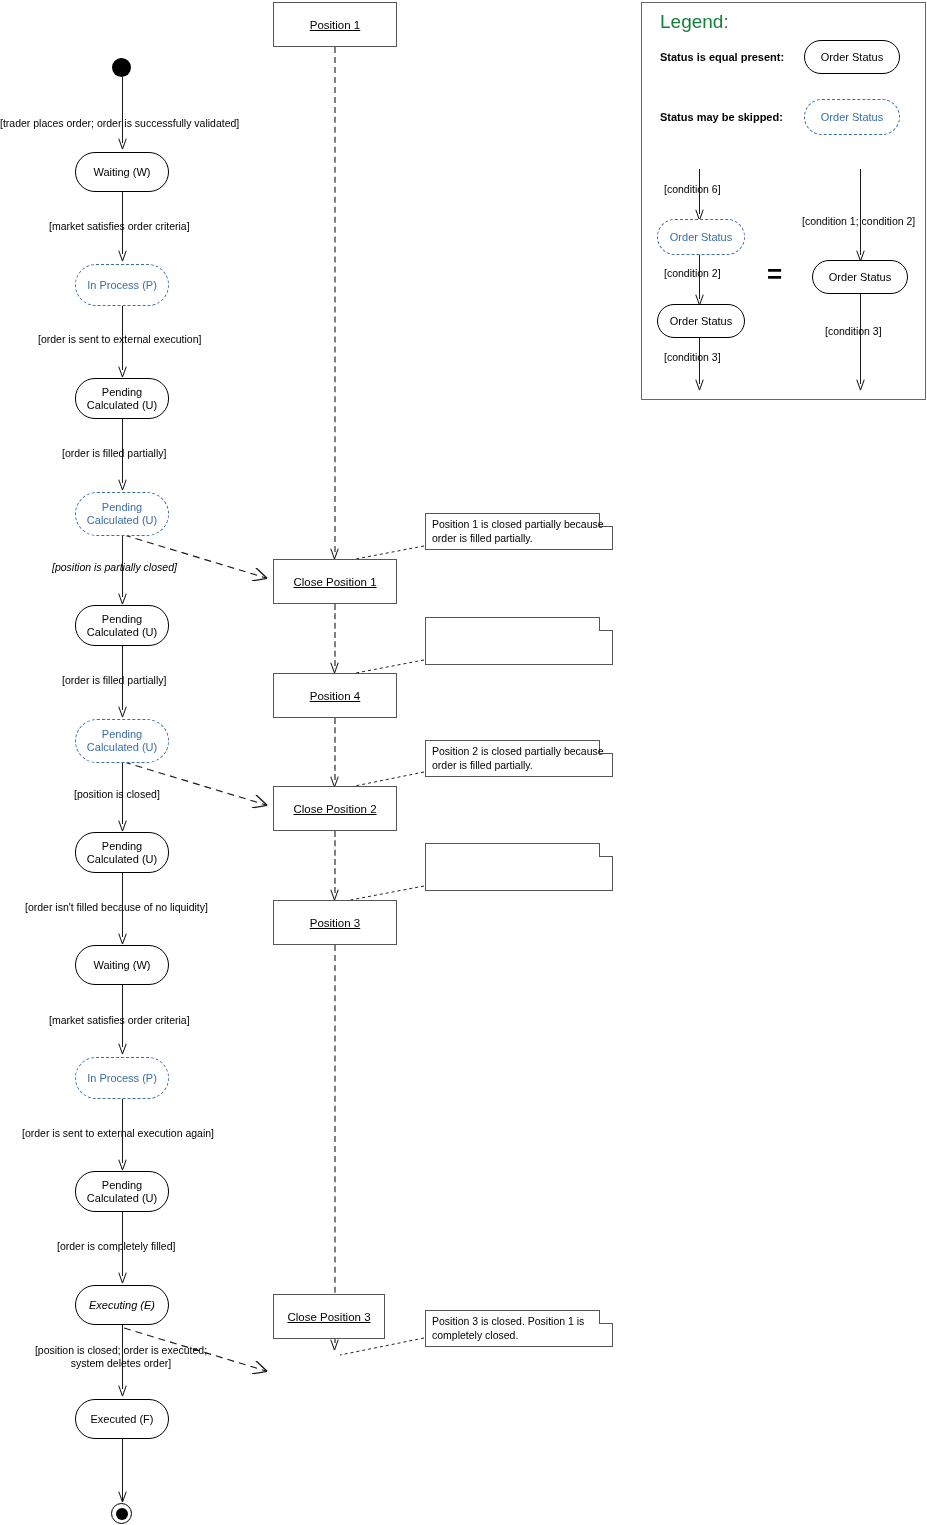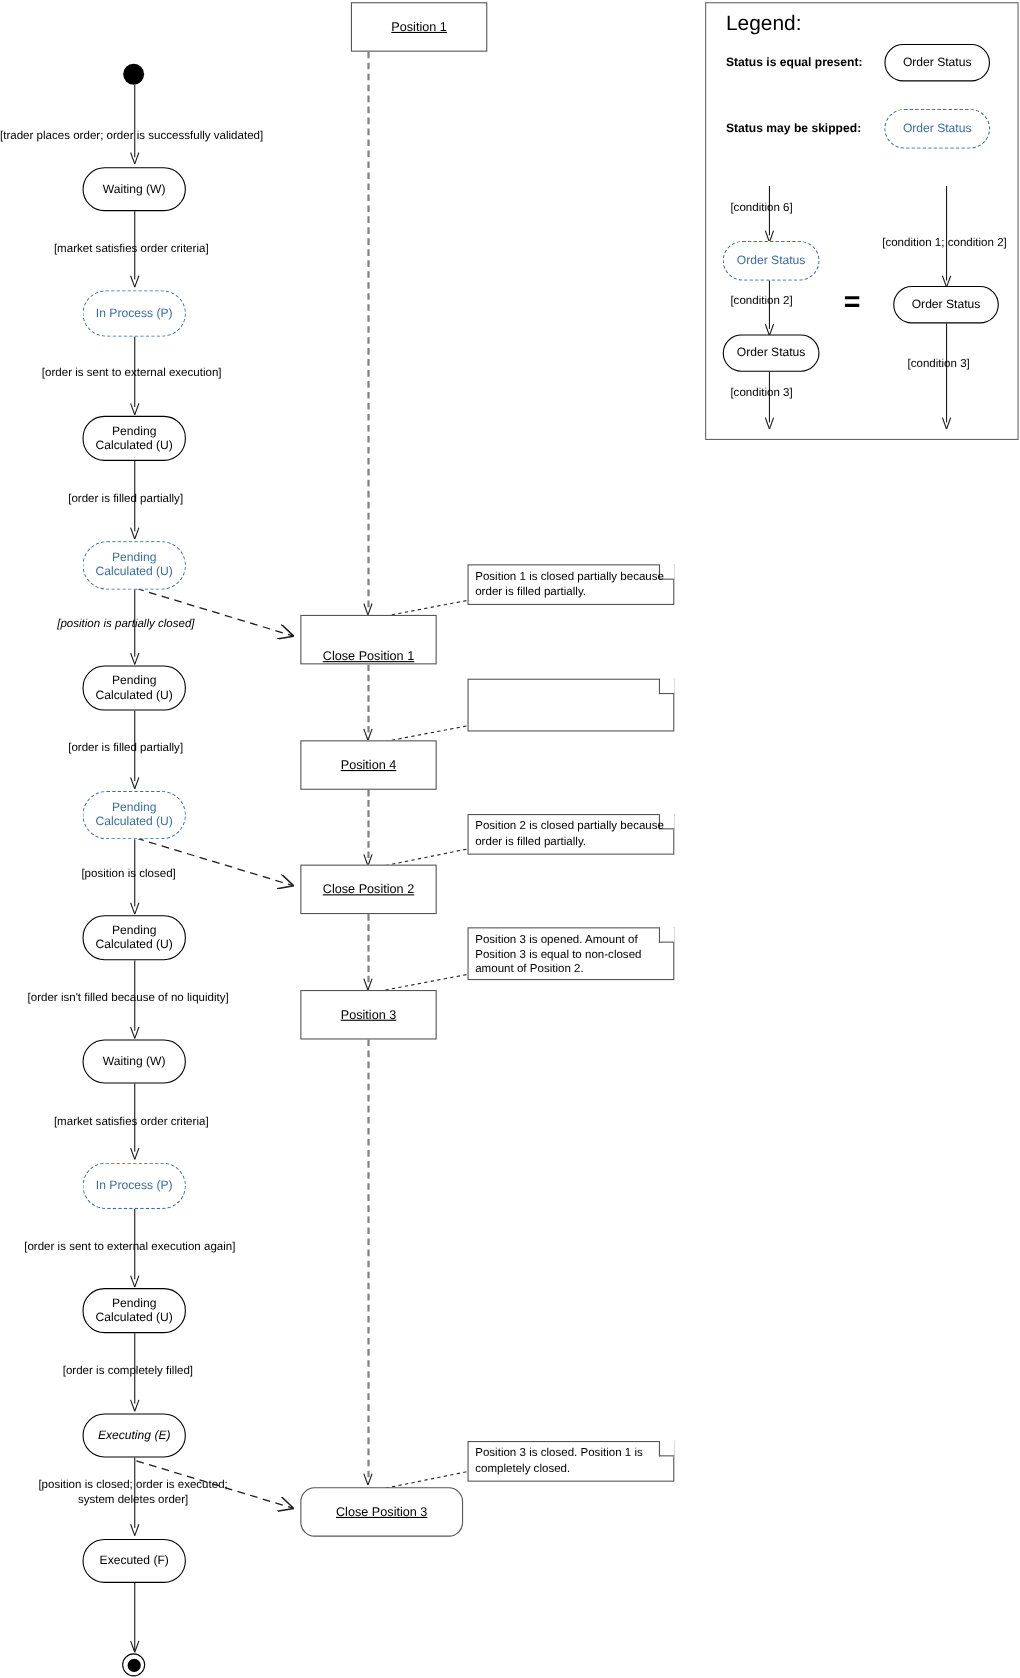--- a/index.html
+++ b/index.html
@@ -87,21 +87,21 @@
   .final-outer{position:absolute;width:21px;height:21px;border-radius:50%;border:1.6px solid #000;box-sizing:border-box;background:#fff;}
   .final-inner{position:absolute;width:12px;height:12px;border-radius:50%;background:#000;}
 
   
   #legend{
     position:absolute;
     box-sizing:border-box;
     border:1.4px solid #666;
     background:#fff;
   }
-  .legend-title{position:absolute;font-size:19px;color:#000000;}
+  .legend-title{position:absolute;font-size:19px;color:#15803d;}
   .legend-label{position:absolute;font-size:11px;font-weight:bold;color:#000;}
   .eqsign{position:absolute;font-size:26px;font-weight:bold;color:#000;line-height:1;}
 
   
   #overlay{position:absolute;left:0;top:0;width:927px;height:1525px;pointer-events:none;}
 </style>
 </head>
 <body>
 
 <div id="canvas">
@@ -232,53 +232,52 @@
   <div class="lifeline" style="left:334px;top:718px;height:62px;"></div>
   <div class="lifeline" style="left:334px;top:831px;height:62px;"></div>
   <div class="lifeline" style="left:334px;top:945px;height:398px;"></div>
 
   <div class="vhead" style="left:328.5px;top:548px;"></div>
   <div class="vhead" style="left:328.5px;top:662px;"></div>
   <div class="vhead" style="left:328.5px;top:776px;"></div>
   <div class="vhead" style="left:328.5px;top:889px;"></div>
   <div class="vhead" style="left:328.5px;top:1339px;"></div>
 
-  <div class="objbox" style="left:273px;top:2px;width:124px;height:45px;margin-left:46px;">
+  <div class="objbox" style="left:273px;top:2px;width:124px;height:45px;">
     <span>Position 1</span>
   </div>
-  <div class="objbox" style="left:273px;top:559px;width:124px;height:45px;align-items:flex-end;">
+  <div class="objbox" style="left:273px;top:559px;width:124px;height:45px;">
     <span>Close Position 1</span>
   </div>
   <div class="objbox" style="left:273px;top:673px;width:124px;height:45px;">
     <span>Position 4</span>
   </div>
   <div class="objbox" style="left:273px;top:786px;width:124px;height:45px;">
     <span>Close Position 2</span>
   </div>
   <div class="objbox" style="left:273px;top:900px;width:124px;height:45px;">
     <span>Position 3</span>
   </div>
-  <div class="objbox" style="left:273px;top:1352px;width:148px;height:45px;border-radius:13px;">
+  <div class="objbox" style="left:273px;top:1294px;width:112px;height:45px;">
     <span>Close Position 3</span>
   </div>
 
   <div class="note" style="left:425px;top:513px;width:188px;height:37px;">
     <div class="fold"></div>
     <div class="note-text">Position 1 is closed partially because order is filled partially.</div>
   </div>
   <div class="note" style="left:425px;top:617px;width:188px;height:48px;">
     <div class="fold"></div>
   </div>
   <div class="note" style="left:425px;top:740px;width:188px;height:37px;">
     <div class="fold"></div>
     <div class="note-text">Position 2 is closed partially because order is filled partially.</div>
   </div>
   <div class="note" style="left:425px;top:843px;width:188px;height:48px;">
     <div class="fold"></div>
-    <div class="note-text">Position 3 is opened. Amount of Position 3 is equal to non-closed amount of Position 2.</div>
   </div>
   <div class="note" style="left:425px;top:1310px;width:188px;height:37px;">
     <div class="fold"></div>
     <div class="note-text">Position 3 is closed. Position 1 is completely closed.</div>
   </div>
 
   <div id="legend" style="left:641px;top:2px;width:285px;height:398px;">
 
     <div class="legend-title" style="left:18px;top:8px;">Legend:</div>
 

